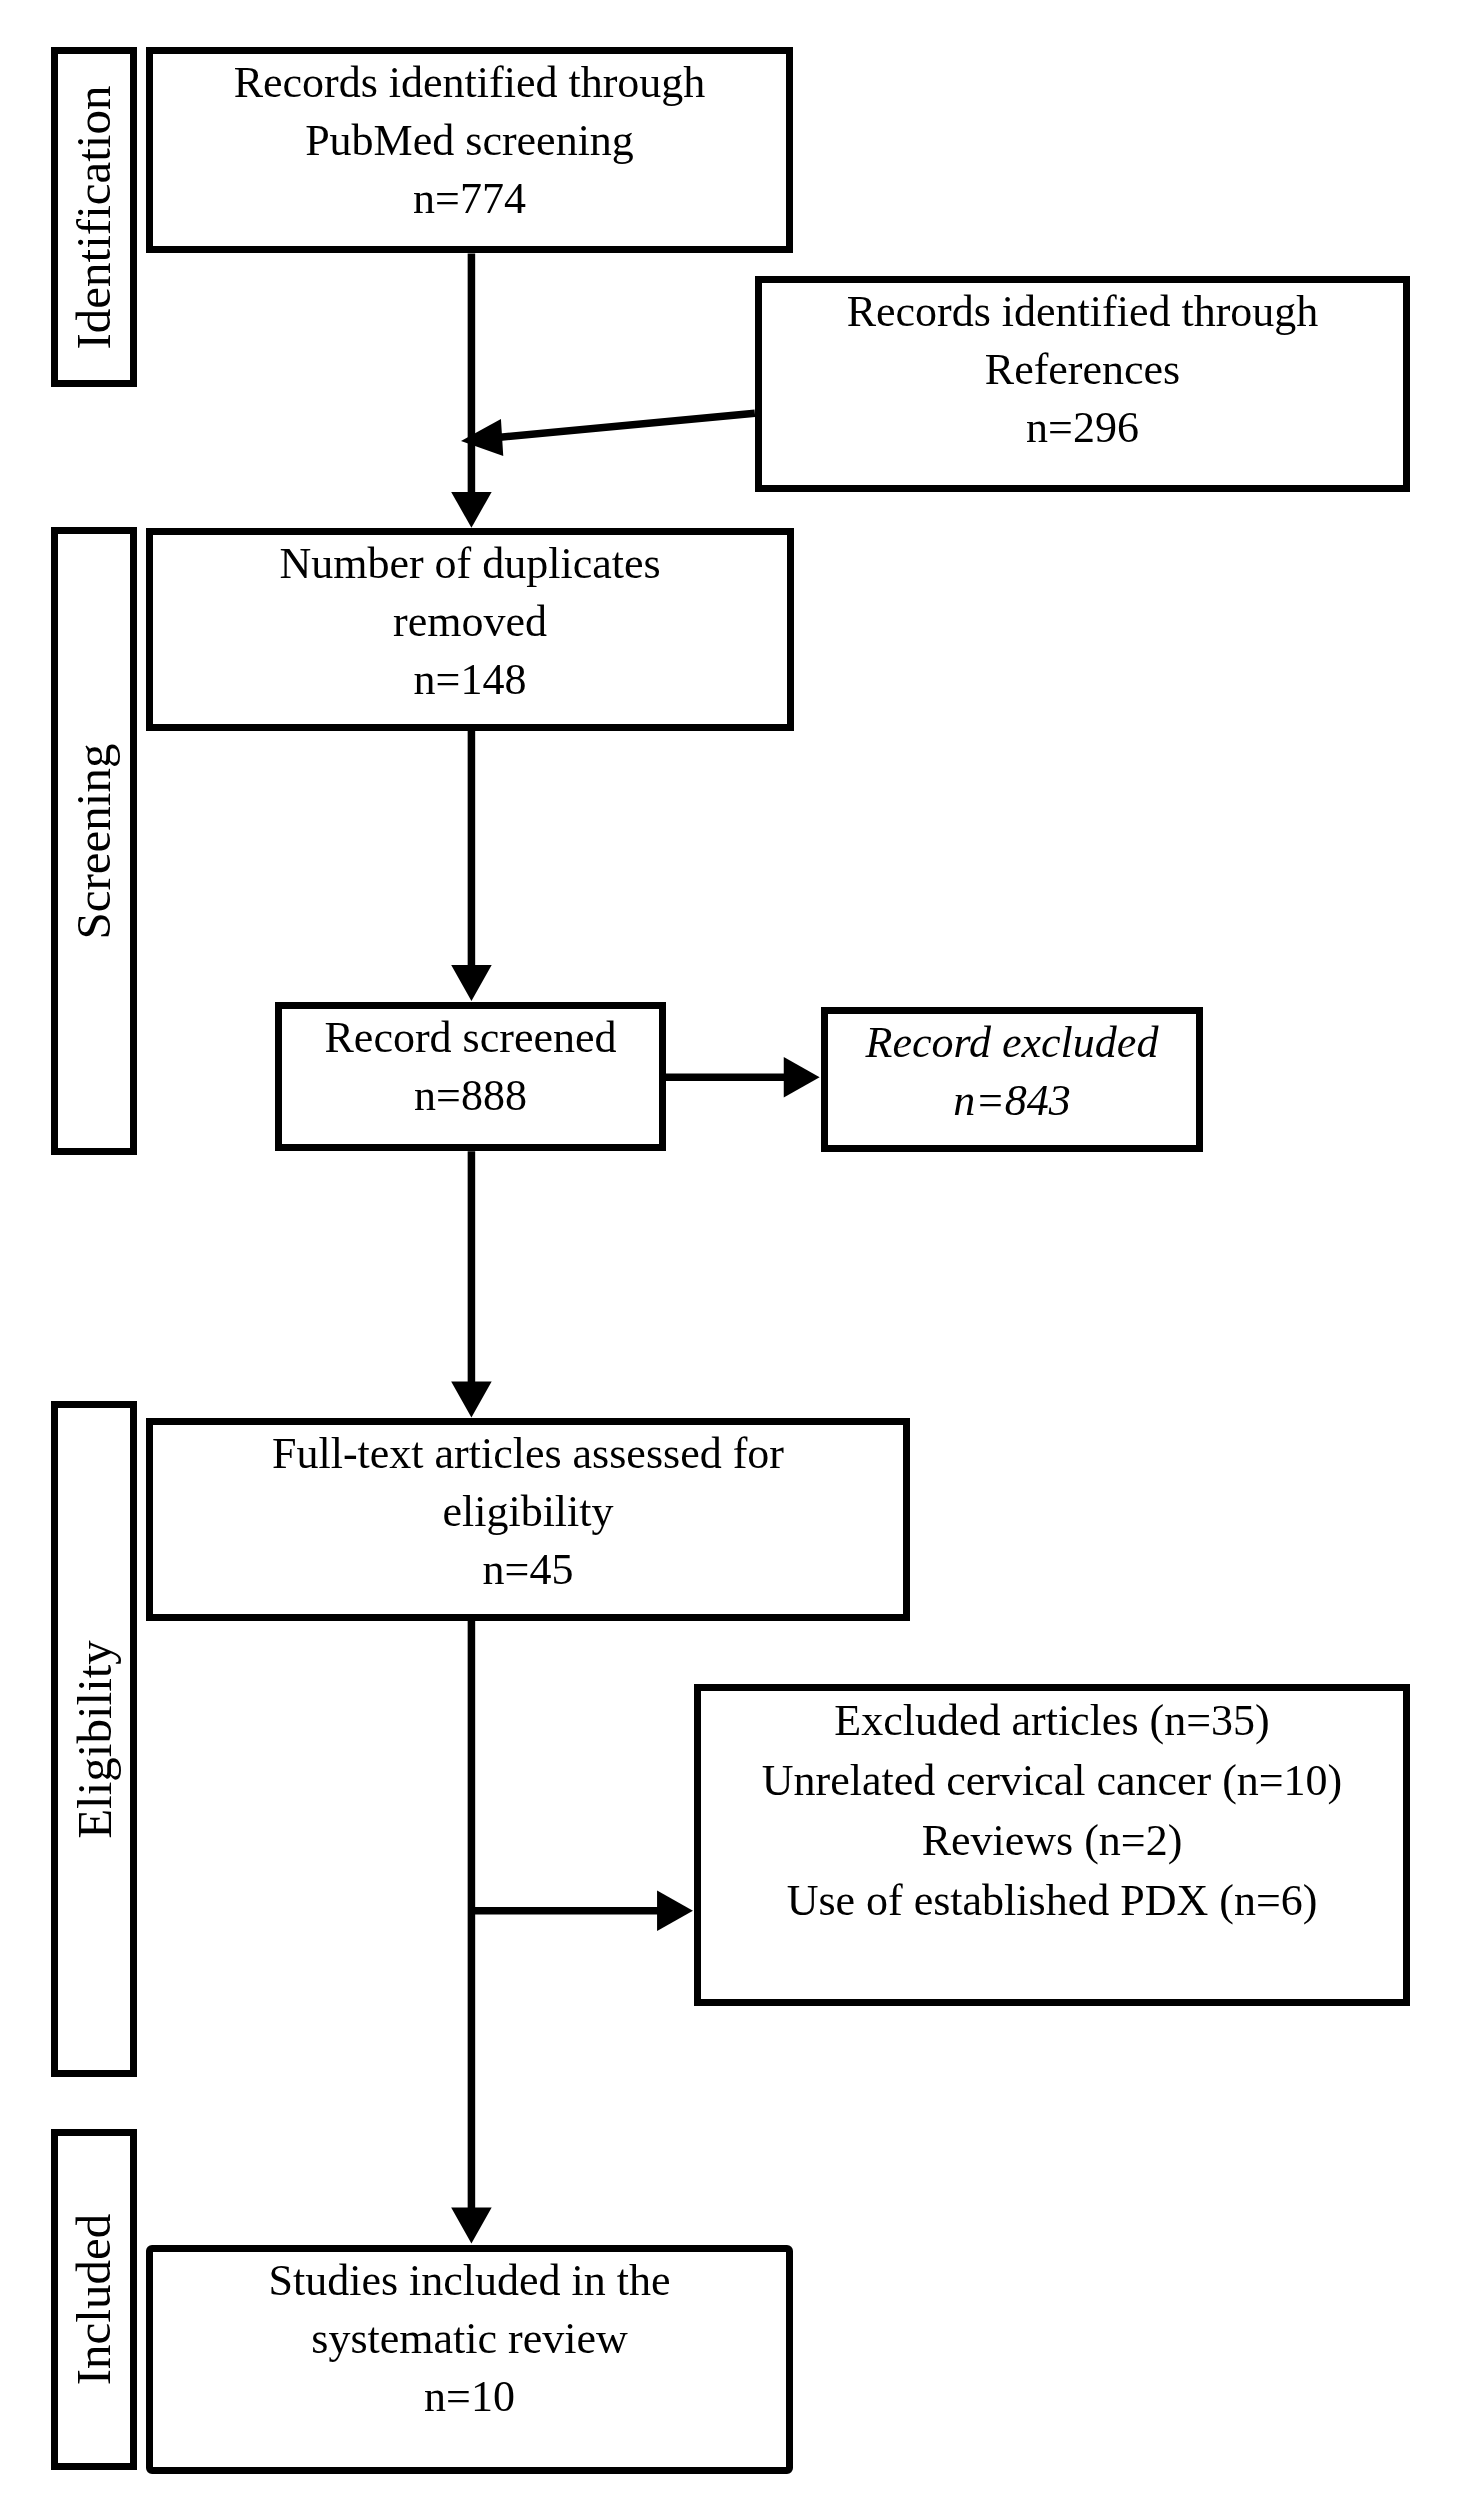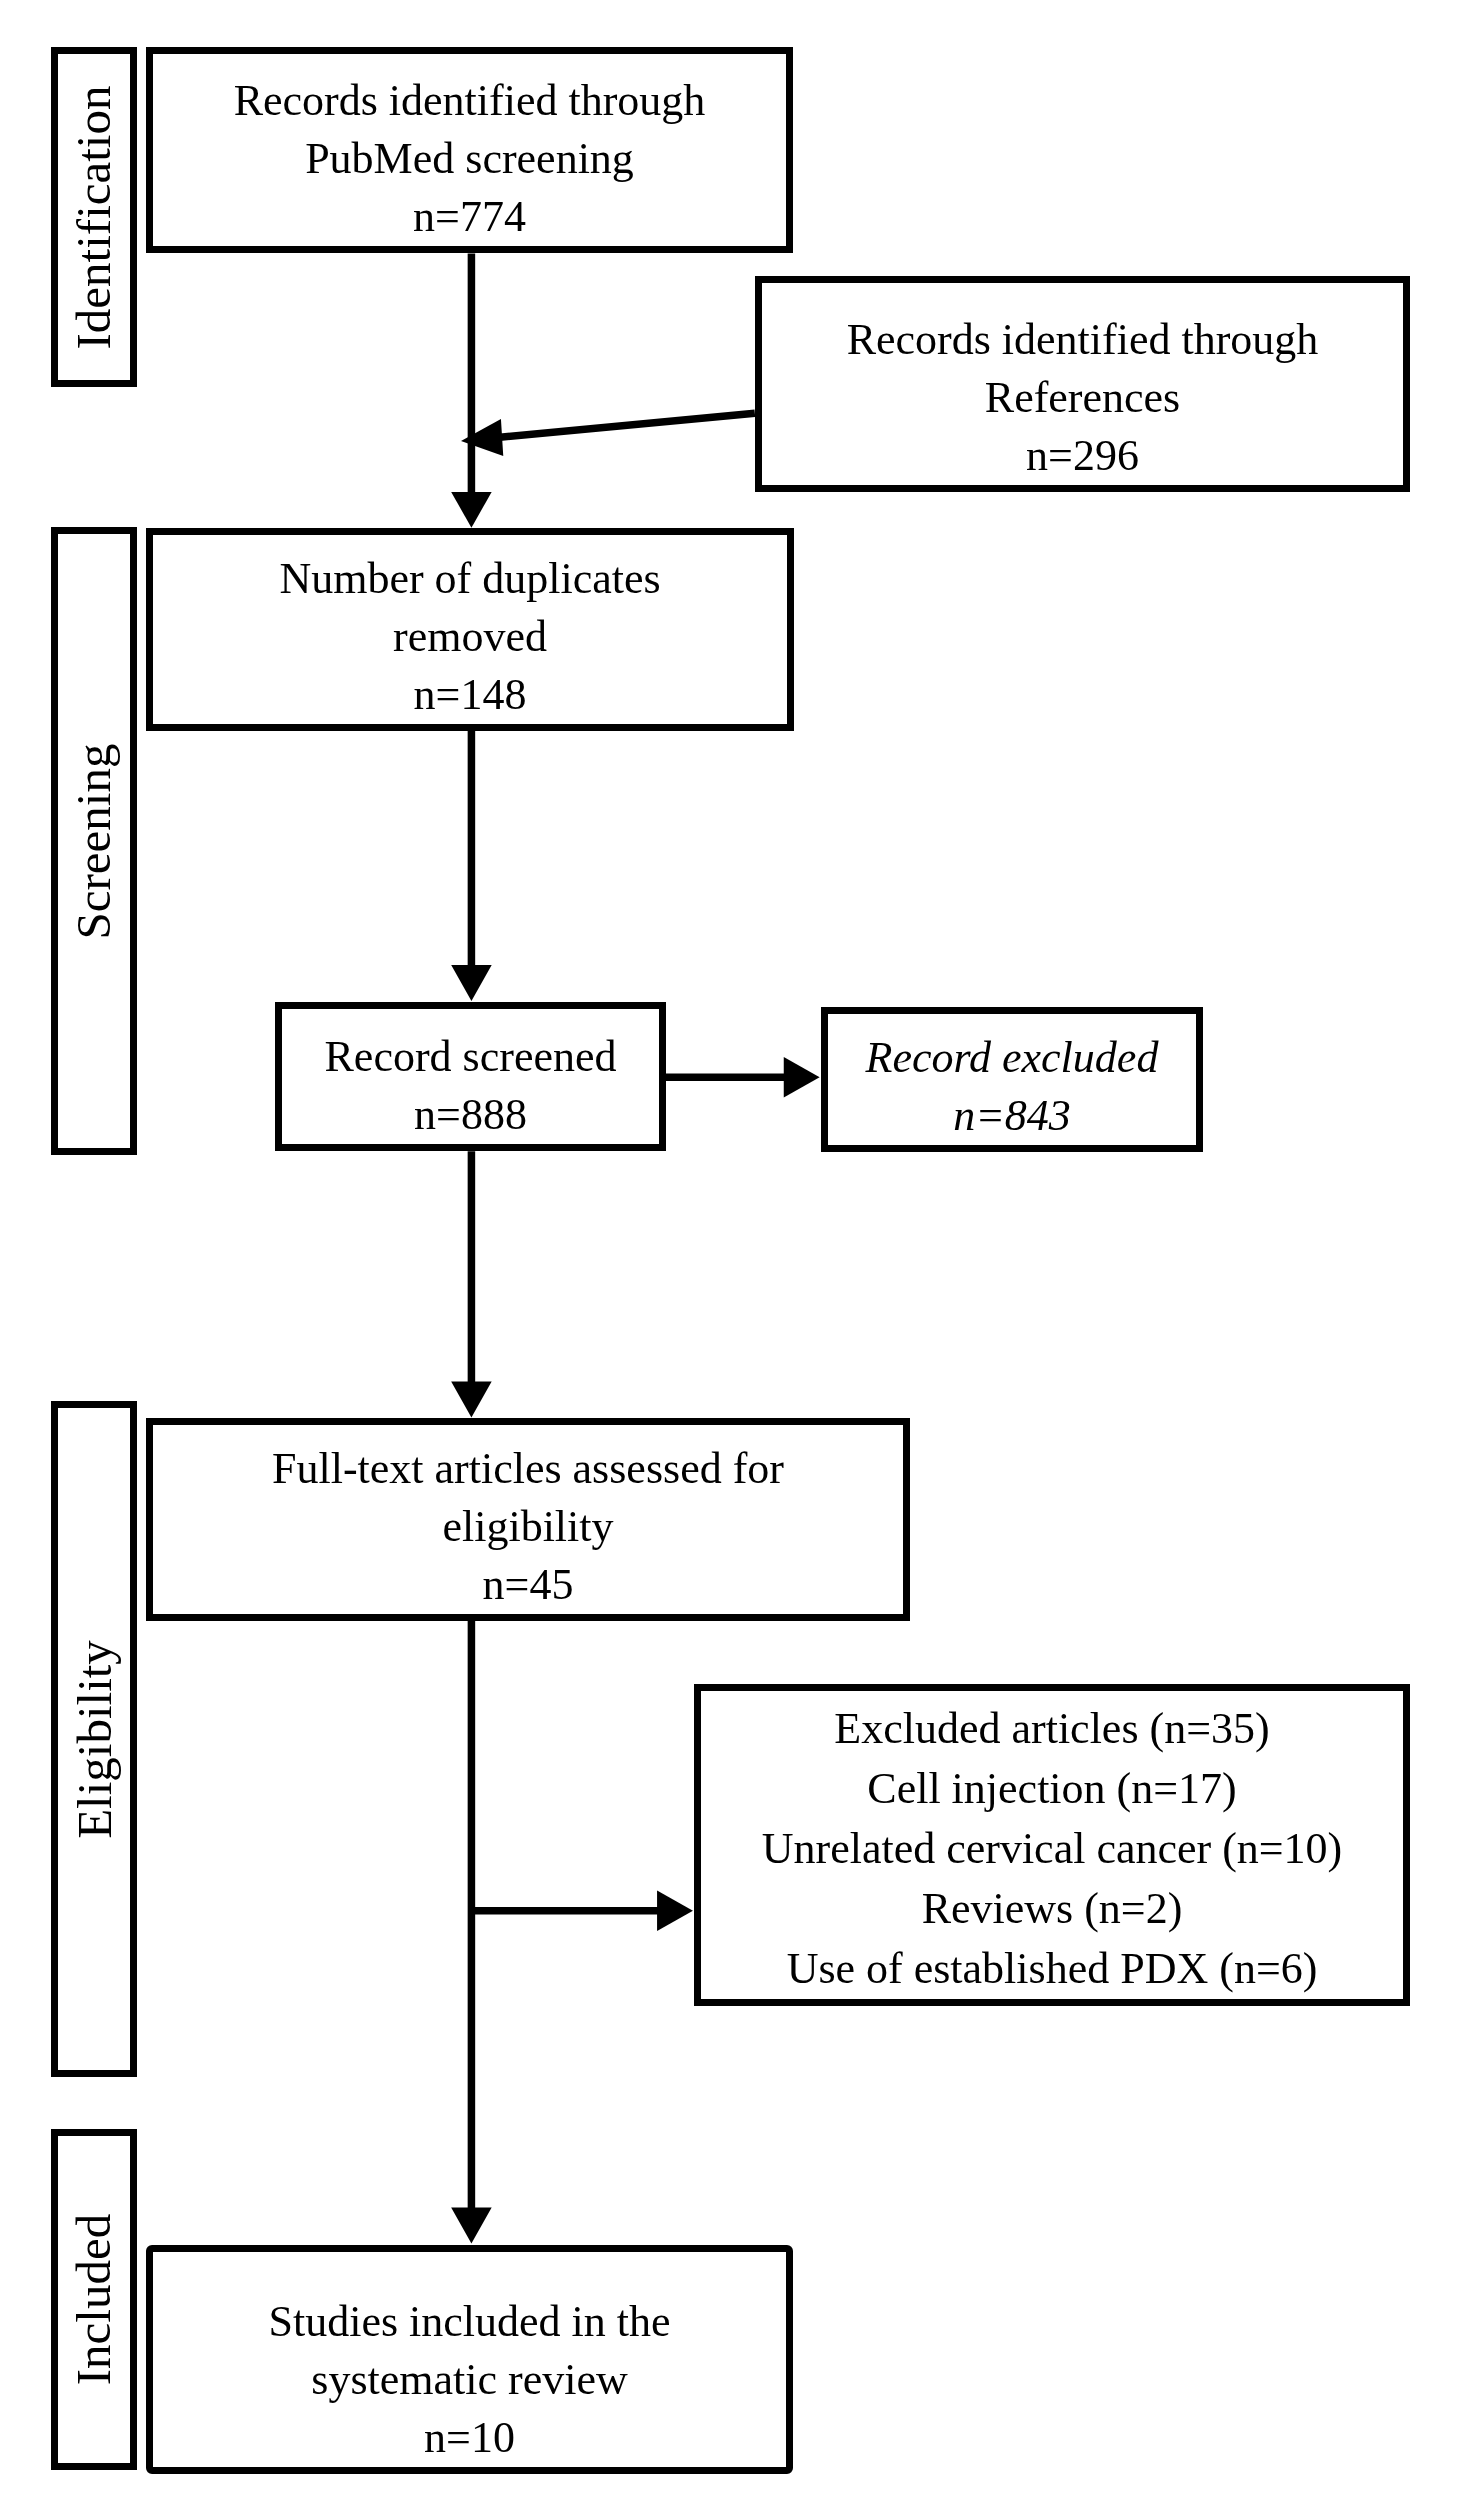--- a/index.html
+++ b/index.html
@@ -21,21 +21,21 @@
     position: absolute;
     left: 0;
     top: 0;
   }
   .box {
     position: absolute;
     border: 7.5px solid #000000;
     background: #ffffff;
     display: flex;
     flex-direction: column;
-    justify-content: flex-end;
+    justify-content: flex-start;
     align-items: center;
     text-align: center;
     box-sizing: border-box;
   }
   .bline {
     font-size: 44px;
     line-height: 58px;
     white-space: nowrap;
   }
   .box-wide .bline {
@@ -142,21 +142,20 @@
   </div>
 
   <div class="box pos-box6">
     <div class="bline">Full-text articles assessed for</div>
     <div class="bline">eligibility</div>
     <div class="bline">n=45</div>
   </div>
 
   <div class="box box-wide pos-box7">
     <div class="bline">Excluded articles (n=35)</div>
-    <div class="bline">Cell injection (n=17)</div>
     <div class="bline">Unrelated cervical cancer (n=10)</div>
     <div class="bline">Reviews (n=2)</div>
     <div class="bline">Use of established PDX (n=6)</div>
   </div>
 
   <div class="box pos-box8">
     <div class="bline">Studies included in the</div>
     <div class="bline">systematic review</div>
     <div class="bline">n=10</div>
   </div>

